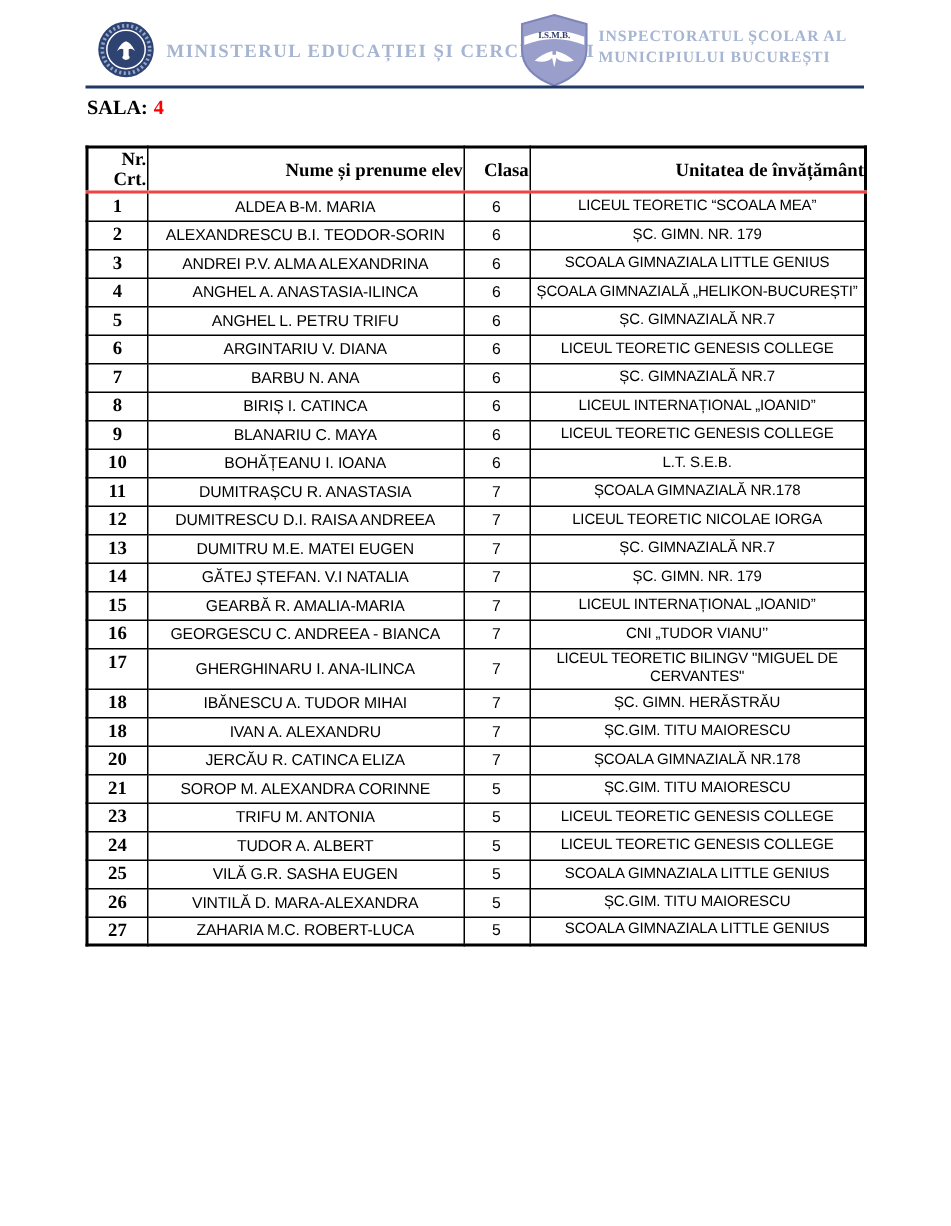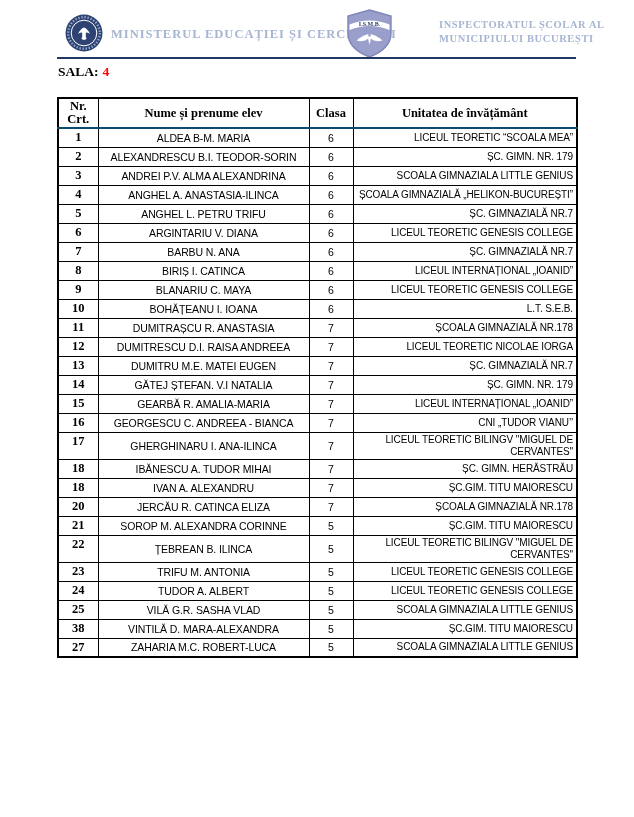--- a/index.html
+++ b/index.html
@@ -40,45 +40,45 @@
     position:absolute; left:57px; top:97px;
     width:519px;
     border-collapse:collapse;
     table-layout:fixed;
     border:2px solid #000;
   }
   table.roster th, table.roster td { border:1px solid #000; }
   table.roster thead th {
     font-family:"Liberation Serif", serif;
     font-weight:bold; font-size:12.5px;
-    text-align:center; vertical-align:middle;
+    text-align:right; vertical-align:middle;
     height:30px; line-height:13px;
     white-space:pre-line;
-    border-bottom:2px solid #0c4a6e;
+    border-bottom:2px solid #ef4444;
   }
   table.roster td { height:19px; padding:1px 3px; }
   td.c-nr {
     font-family:"Liberation Serif", serif;
     font-weight:bold; font-size:12.5px;
     text-align:center; vertical-align:top;
     padding-top:1px;
   }
   td.c-name {
     font-family:"Liberation Sans", sans-serif;
     font-size:10.5px; text-align:center;
     padding-left:8px; vertical-align:middle;
     letter-spacing:-0.1px; white-space:nowrap; overflow:hidden;
   }
   td.c-clasa {
     font-family:"Liberation Sans", sans-serif;
     font-size:10.5px; text-align:center; vertical-align:middle;
   }
   td.c-unit {
     font-family:"Liberation Sans", sans-serif;
-    font-size:10px; text-align:right; vertical-align:middle;
+    font-size:10px; text-align:center; vertical-align:middle;
     line-height:12px; letter-spacing:-0.1px;
   }
 </style>
 </head>
 <body>
 
 <div class="page">
 
   <div>
     <svg class="gov-seal" viewBox="0 0 38 38">
@@ -92,21 +92,21 @@
 
     <svg class="ismb-shield" viewBox="0 0 45 49">
       <path d="M22.5 1 L44 7 V24 C44 36.5 34.5 43.5 22.5 48 C10.5 43.5 1 36.5 1 24 V7 Z" fill="#999ecb" stroke="#7e85b8" stroke-width="1.4"></path>
       <path d="M2.5 15.5 Q22.5 7.5 42.5 15.5 L42.5 21 Q22.5 13 2.5 21 Z" fill="#ffffff"></path>
       <text x="22.5" y="16.6" text-anchor="middle" font-size="6" font-weight="bold" fill="#2e3a68" font-family="Liberation Serif, serif">I.S.M.B.</text>
       <path d="M21.3 25 Q14 27 9.5 31.5 Q17 33.5 21.3 29.5 Z" fill="#ffffff"></path>
       <path d="M23.7 25 Q31 27 35.5 31.5 Q28 33.5 23.7 29.5 Z" fill="#ffffff"></path>
       <path d="M20.6 27.5 L24.4 27.5 L22.5 36 Z" fill="#ffffff"></path>
     </svg>
 
-    <div class="inspectorate-name" style="color: rgb(166, 181, 210); margin-left: 40px;">
+    <div class="inspectorate-name" style="color: rgb(166, 181, 210);">
       <div>INSPECTORATUL ȘCOLAR AL</div>
       <div>MUNICIPIULUI BUCUREȘTI</div>
     </div>
 
     <div class="header-divider" style="background: rgb(31, 56, 100);"></div>
   </div>
 
   <div class="sala-line">
     <span>SALA:</span><span class="num" style="color: rgb(255, 0, 0);">4</span>
   </div>
@@ -248,45 +248,39 @@
           <td class="c-clasa">7</td>
           <td class="c-unit">ȘCOALA GIMNAZIALĂ NR.178</td>
         </tr>
         <tr>
           <td class="c-nr">21</td>
           <td class="c-name">SOROP M. ALEXANDRA CORINNE</td>
           <td class="c-clasa">5</td>
           <td class="c-unit">ȘC.GIM. TITU MAIORESCU</td>
         </tr>
         <tr>
-          <td class="c-nr">22</td>
-          <td class="c-name">ȚEBREAN B. ILINCA</td>
-          <td class="c-clasa">5</td>
-          <td class="c-unit">LICEUL TEORETIC BILINGV "MIGUEL DE CERVANTES"</td>
-        </tr>
-        <tr>
           <td class="c-nr">23</td>
           <td class="c-name">TRIFU M. ANTONIA</td>
           <td class="c-clasa">5</td>
           <td class="c-unit">LICEUL TEORETIC GENESIS COLLEGE</td>
         </tr>
         <tr>
           <td class="c-nr">24</td>
           <td class="c-name">TUDOR A. ALBERT</td>
           <td class="c-clasa">5</td>
           <td class="c-unit">LICEUL TEORETIC GENESIS COLLEGE</td>
         </tr>
         <tr>
           <td class="c-nr">25</td>
-          <td class="c-name">VILĂ G.R. SASHA VLAD</td>
+          <td class="c-name">VILĂ G.R. SASHA EUGEN</td>
           <td class="c-clasa">5</td>
           <td class="c-unit">SCOALA GIMNAZIALA LITTLE GENIUS</td>
         </tr>
         <tr>
-          <td class="c-nr">38</td>
+          <td class="c-nr">26</td>
           <td class="c-name">VINTILĂ D. MARA-ALEXANDRA</td>
           <td class="c-clasa">5</td>
           <td class="c-unit">ȘC.GIM. TITU MAIORESCU</td>
         </tr>
         <tr>
           <td class="c-nr">27</td>
           <td class="c-name">ZAHARIA M.C. ROBERT-LUCA</td>
           <td class="c-clasa">5</td>
           <td class="c-unit">SCOALA GIMNAZIALA LITTLE GENIUS</td>
         </tr>

